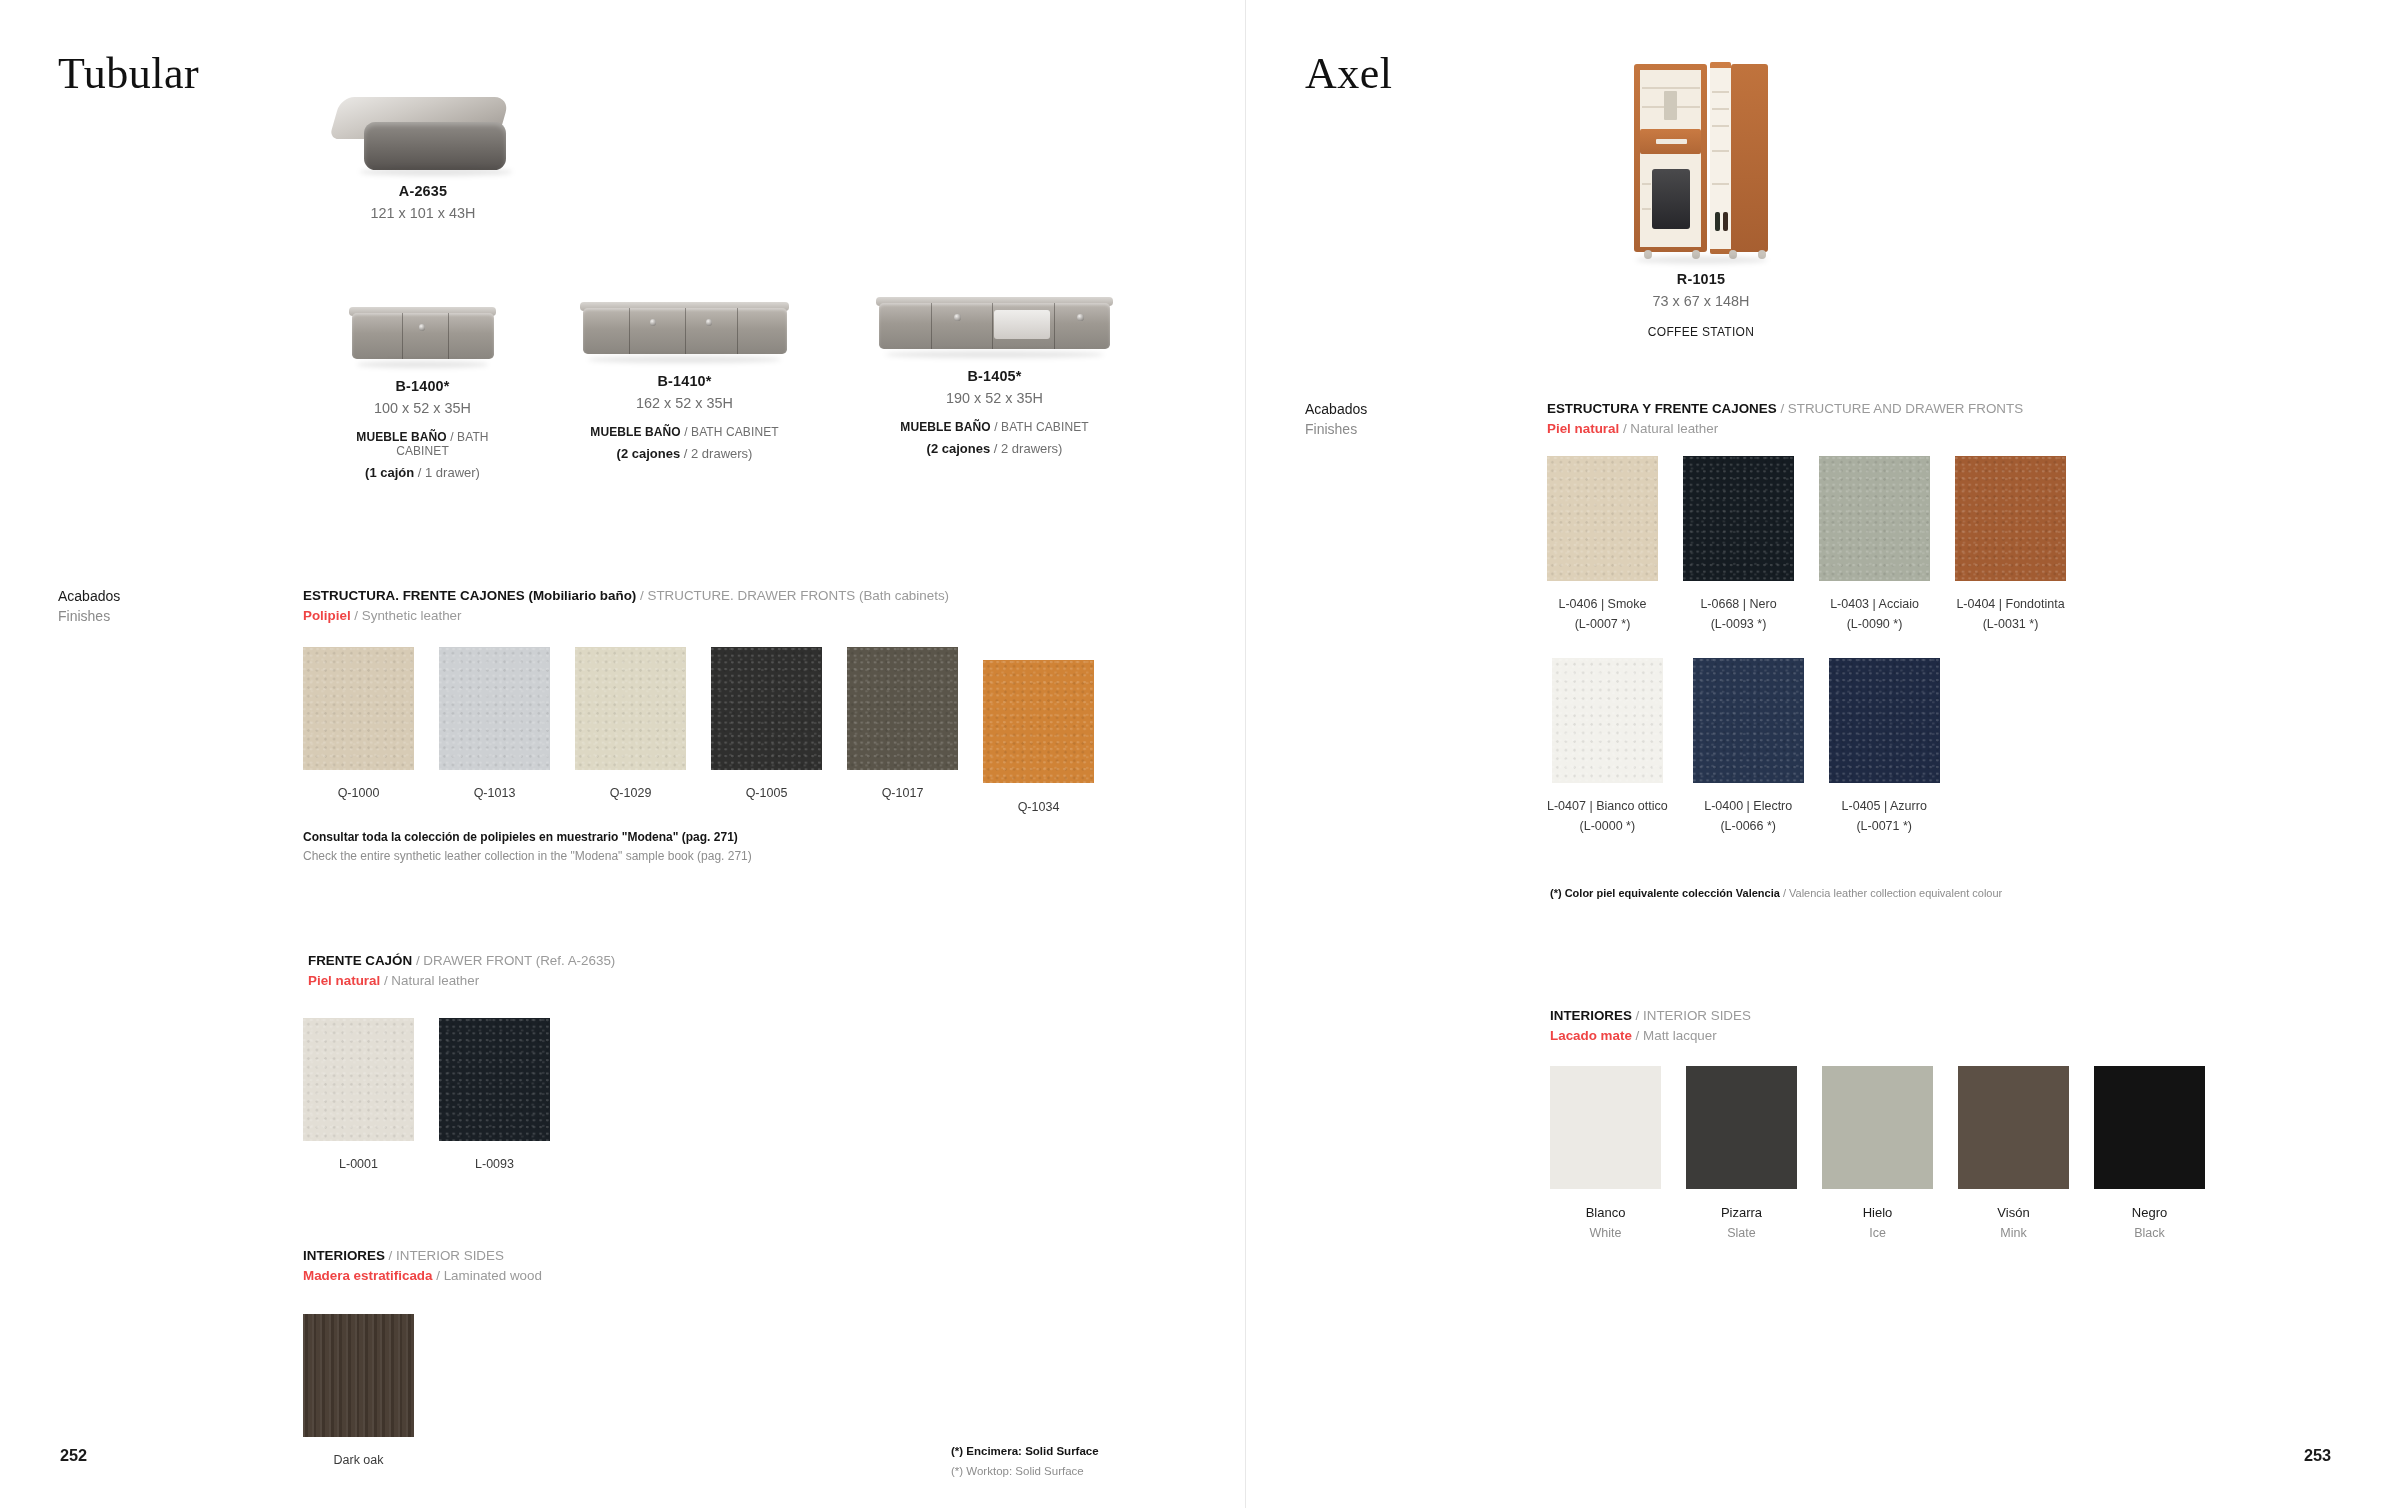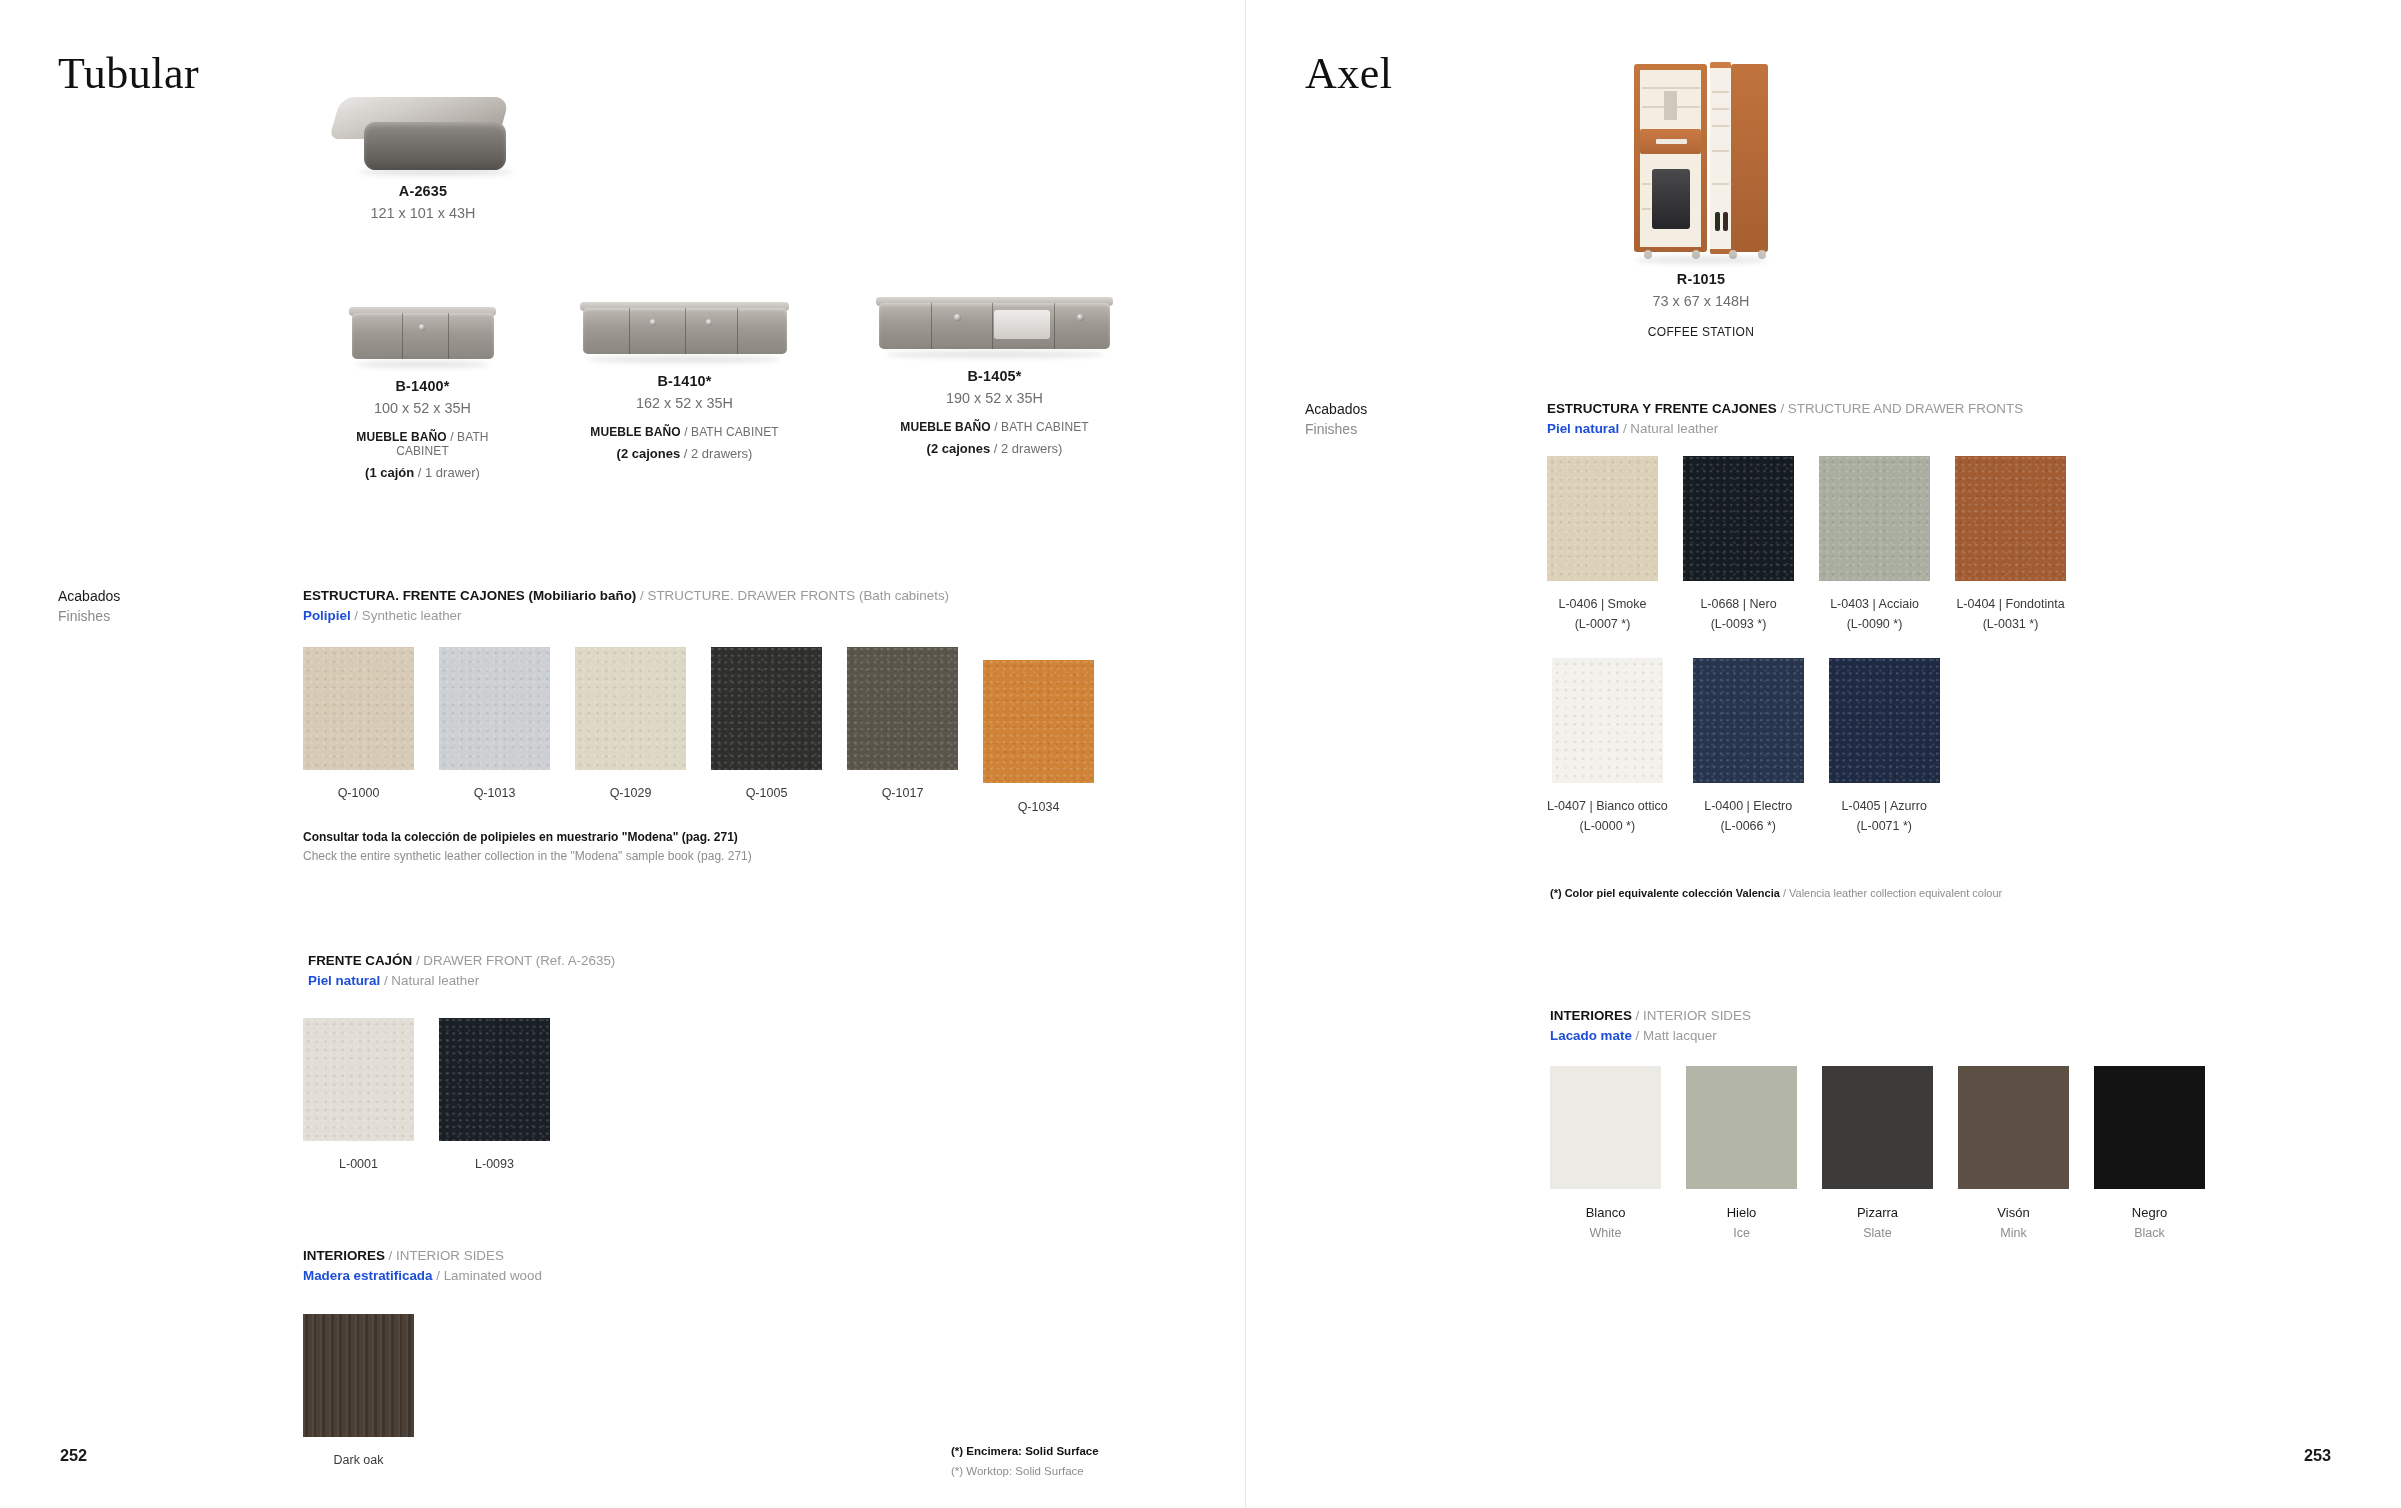--- a/index.html
+++ b/index.html
@@ -31,21 +31,21 @@
   .caption-extra{font-size:12px;margin-top:15.4px;color:#1a1a1a;letter-spacing:0.3px;}
 
   
   .finishes-label{position:absolute;font-size:14px;line-height:20px;}
   .finishes-label .es{color:#1a1a1a;font-weight:400;}
   .finishes-label .en{color:#8a8a8a;}
 
   .sec-head{position:absolute;font-size:13.4px;line-height:20px;white-space:nowrap;}
   .sec-head .r1 b{font-weight:700;color:#141414;}
   .sec-head .r1 span{color:#9a9a9a;font-weight:400;}
-  .sec-head .r2 b{font-weight:700;color:#1d4ed8;margin-top:12px;}
+  .sec-head .r2 b{font-weight:700;color:#ef4444;margin-top:12px;}
   .sec-head .r2 span{color:#9a9a9a;font-weight:400;}
 
   .note{position:absolute;font-size:12px;line-height:19px;}
   .note .n1{color:#141414;font-weight:700;}
   .note .n2{color:#8d8d8d;font-weight:400;}
   .note.small{font-size:11px;line-height:18px;}
 
   
   .swatch-row{position:absolute;display:flex;}
   .sw{display:flex;flex-direction:column;align-items:center;}
@@ -418,30 +418,30 @@
     <div class="r2"><b>Lacado mate</b><span> / Matt lacquer</span></div>
   </div>
 
   <div class="swatch-row" style="left:1550px;top:1066px;gap:25px;">
     <div class="sw">
       <div class="sw-chip lac" id="c-i0" style="background: rgb(236, 234, 229);"></div>
       <div class="sw-lbl-es">Blanco</div>
       <div class="sw-lbl-en">White</div>
     </div>
     <div class="sw">
+      <div class="sw-chip lac" id="c-i3" style="background: rgb(60, 59, 57);"></div>
+      <div class="sw-lbl-es">Pizarra</div>
+      <div class="sw-lbl-en">Slate</div>
+    </div>
+    <div class="sw">
       <div class="sw-chip lac" id="c-i2" style="background: rgb(180, 181, 169);"></div>
       <div class="sw-lbl-es">Hielo</div>
       <div class="sw-lbl-en">Ice</div>
     </div>
     <div class="sw">
-      <div class="sw-chip lac" id="c-i3" style="background: rgb(60, 59, 57);"></div>
-      <div class="sw-lbl-es">Pizarra</div>
-      <div class="sw-lbl-en">Slate</div>
-    </div>
-    <div class="sw">
       <div class="sw-chip lac" id="c-i4" style="background: rgb(92, 80, 69);"></div>
       <div class="sw-lbl-es">Visón</div>
       <div class="sw-lbl-en">Mink</div>
     </div>
     <div class="sw">
       <div class="sw-chip lac" id="c-i5" style="background: rgb(19, 19, 19);"></div>
       <div class="sw-lbl-es">Negro</div>
       <div class="sw-lbl-en">Black</div>
     </div>
   </div>

